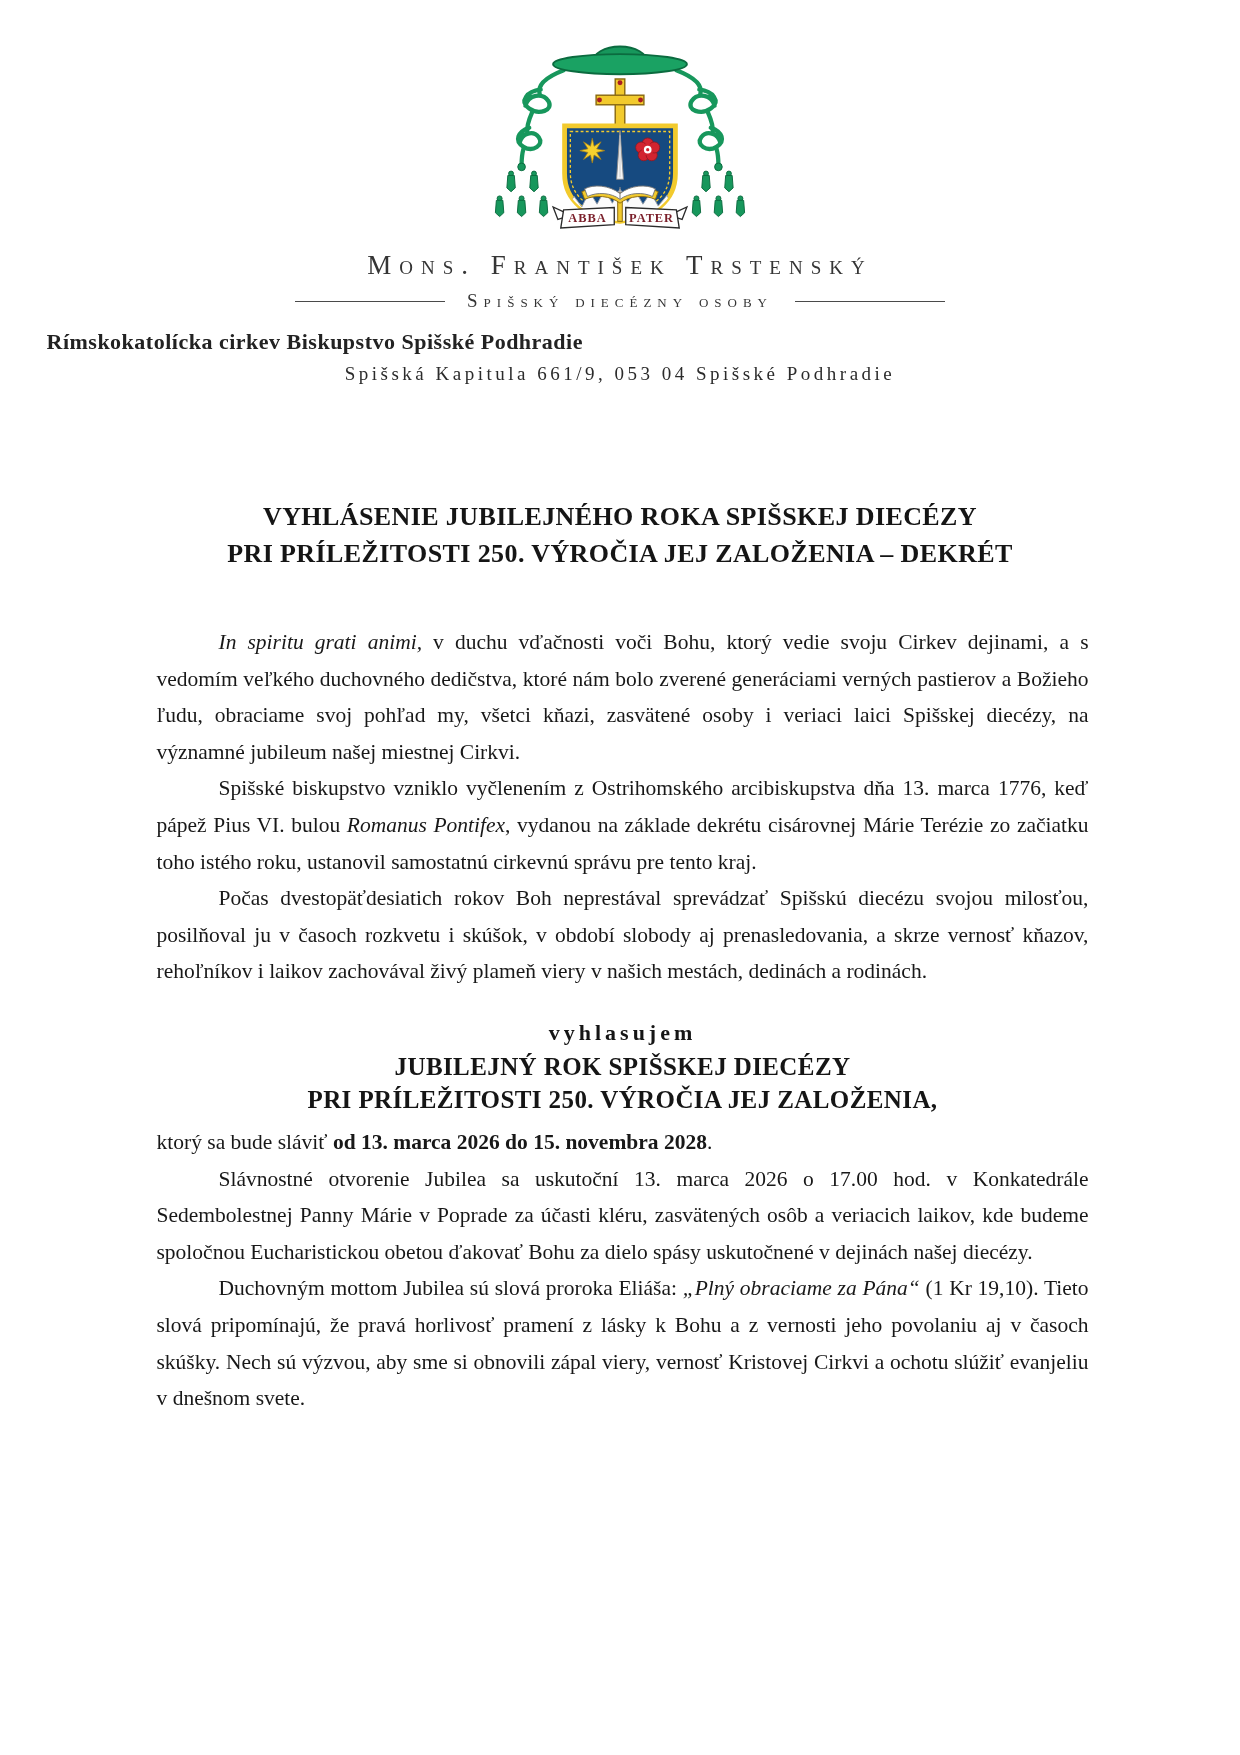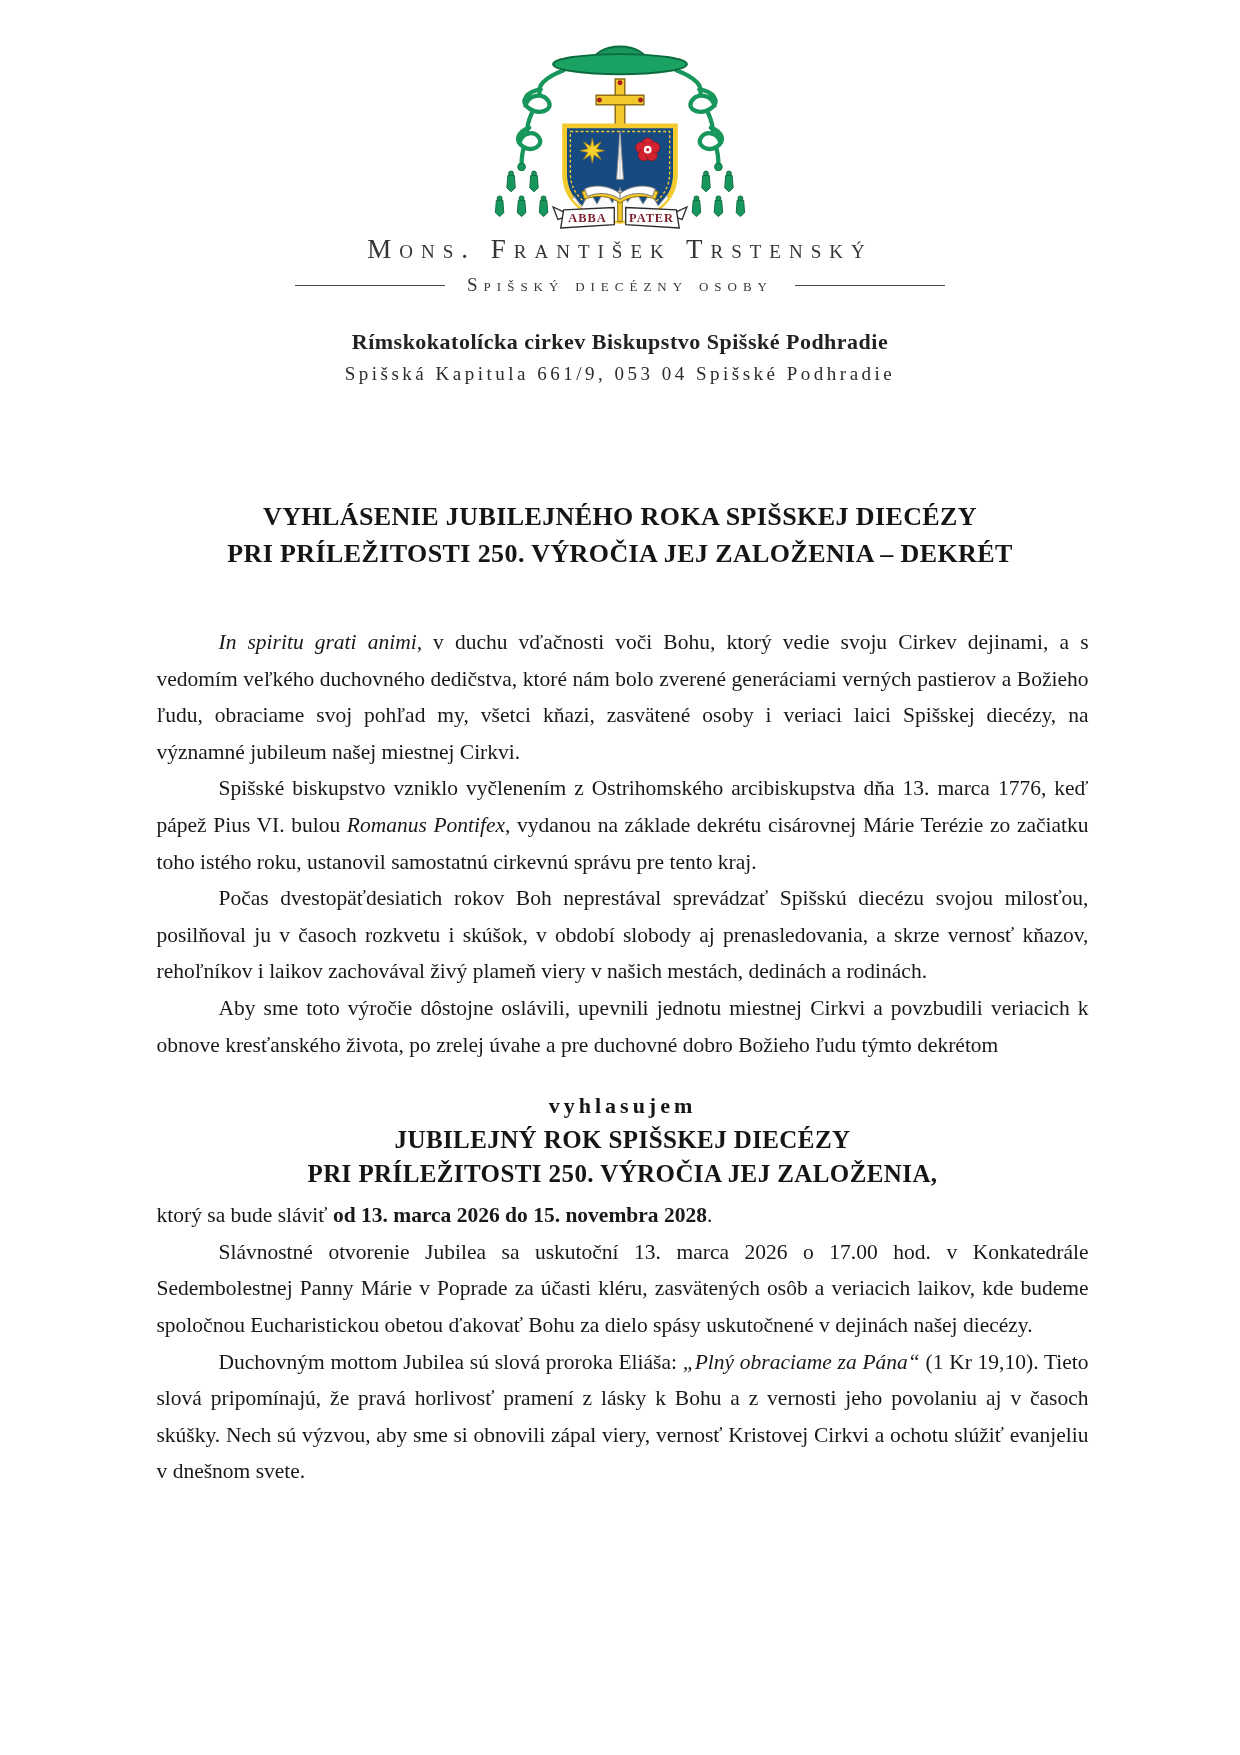--- a/index.html
+++ b/index.html
@@ -9,35 +9,35 @@
     height:1755px;
     margin:0 auto;
     background:#ffffff;
     font-family:"Liberation Serif","DejaVu Serif",serif;
     color:#1c1c1c;
     overflow:hidden;
   }
   
   .crest-wrap{ text-align:center; padding-top:34px; line-height:0; }
   .lh-name{
-    text-align:center; margin-top:4px;
+    text-align:center; margin-top:20px;
     font-variant:small-caps; font-size:27px; letter-spacing:8px;
     color:#353535; line-height:30px;
   }
   .lh-role-row{
     display:flex; align-items:center; justify-content:center;
     gap:22px; margin-top:9px;
   }
   .lh-rule{ width:150px; border-top:1.6px solid #4a4a4a; height:0; }
   .lh-role{
     font-variant:small-caps; font-size:19px; letter-spacing:6px;
     color:#353535; line-height:24px; white-space:nowrap;
   }
   .lh-org{
-    text-align:center; margin-top:32px;
+    margin-top:16px;
     font-weight:bold; font-size:22px; letter-spacing:.5px; color:#222;
     line-height:26px;
   }
   .lh-addr{
     text-align:center; margin-top:7px;
     font-size:19px; letter-spacing:3.5px; color:#2b2b2b; line-height:24px;
   }
   
   .doc-title{
     margin:112px 110px 0 110px;
@@ -187,21 +187,20 @@
 
   <div class="doc-title">
     <div>VYHLÁSENIE JUBILEJNÉHO ROKA SPIŠSKEJ DIECÉZY</div>
     <div>PRI PRÍLEŽITOSTI 250. VÝROČIA JEJ ZALOŽENIA – DEKRÉT</div>
   </div>
 
   <div class="doc-body">
     <p class="indent"><span class="it">In spiritu grati animi,</span><span> v duchu vďačnosti voči Bohu, ktorý vedie svoju Cirkev dejinami, a s vedomím veľkého duchovného dedičstva, ktoré nám bolo zverené generáciami verných pastierov a Božieho ľudu, obraciame svoj pohľad my, všetci kňazi, zasvätené osoby i veriaci laici Spišskej diecézy, na významné jubileum našej miestnej Cirkvi.</span></p>
     <p class="indent"><span>Spišské biskupstvo vzniklo vyčlenením z Ostrihomského arcibiskupstva dňa 13. marca 1776, keď pápež Pius VI. bulou </span><span class="it">Romanus Pontifex</span><span>, vydanou na základe dekrétu cisárovnej Márie Terézie zo začiatku toho istého roku, ustanovil samostatnú cirkevnú správu pre tento kraj.</span></p>
     <p class="indent">Počas dvestopäťdesiatich rokov Boh neprestával sprevádzať Spišskú diecézu svojou milosťou, posilňoval ju v časoch rozkvetu i skúšok, v období slobody aj prenasledovania, a skrze vernosť kňazov, rehoľníkov i laikov zachovával živý plameň viery v našich mestách, dedinách a rodinách.</p>
-    <p class="indent">Aby sme toto výročie dôstojne oslávili, upevnili jednotu miestnej Cirkvi a povzbudili veriacich k obnove kresťanského života, po zrelej úvahe a pre duchovné dobro Božieho ľudu týmto dekrétom</p>
   </div>
 
   <div class="proclaim">
     <div class="verb">vyhlasujem</div>
     <div class="big">JUBILEJNÝ ROK SPIŠSKEJ DIECÉZY</div>
     <div class="big">PRI PRÍLEŽITOSTI 250. VÝROČIA JEJ ZALOŽENIA,</div>
   </div>
 
   <div class="doc-body2">
     <p><span>ktorý sa bude sláviť </span><span class="b">od 13. marca 2026 do 15. novembra 2028</span><span>.</span></p>

